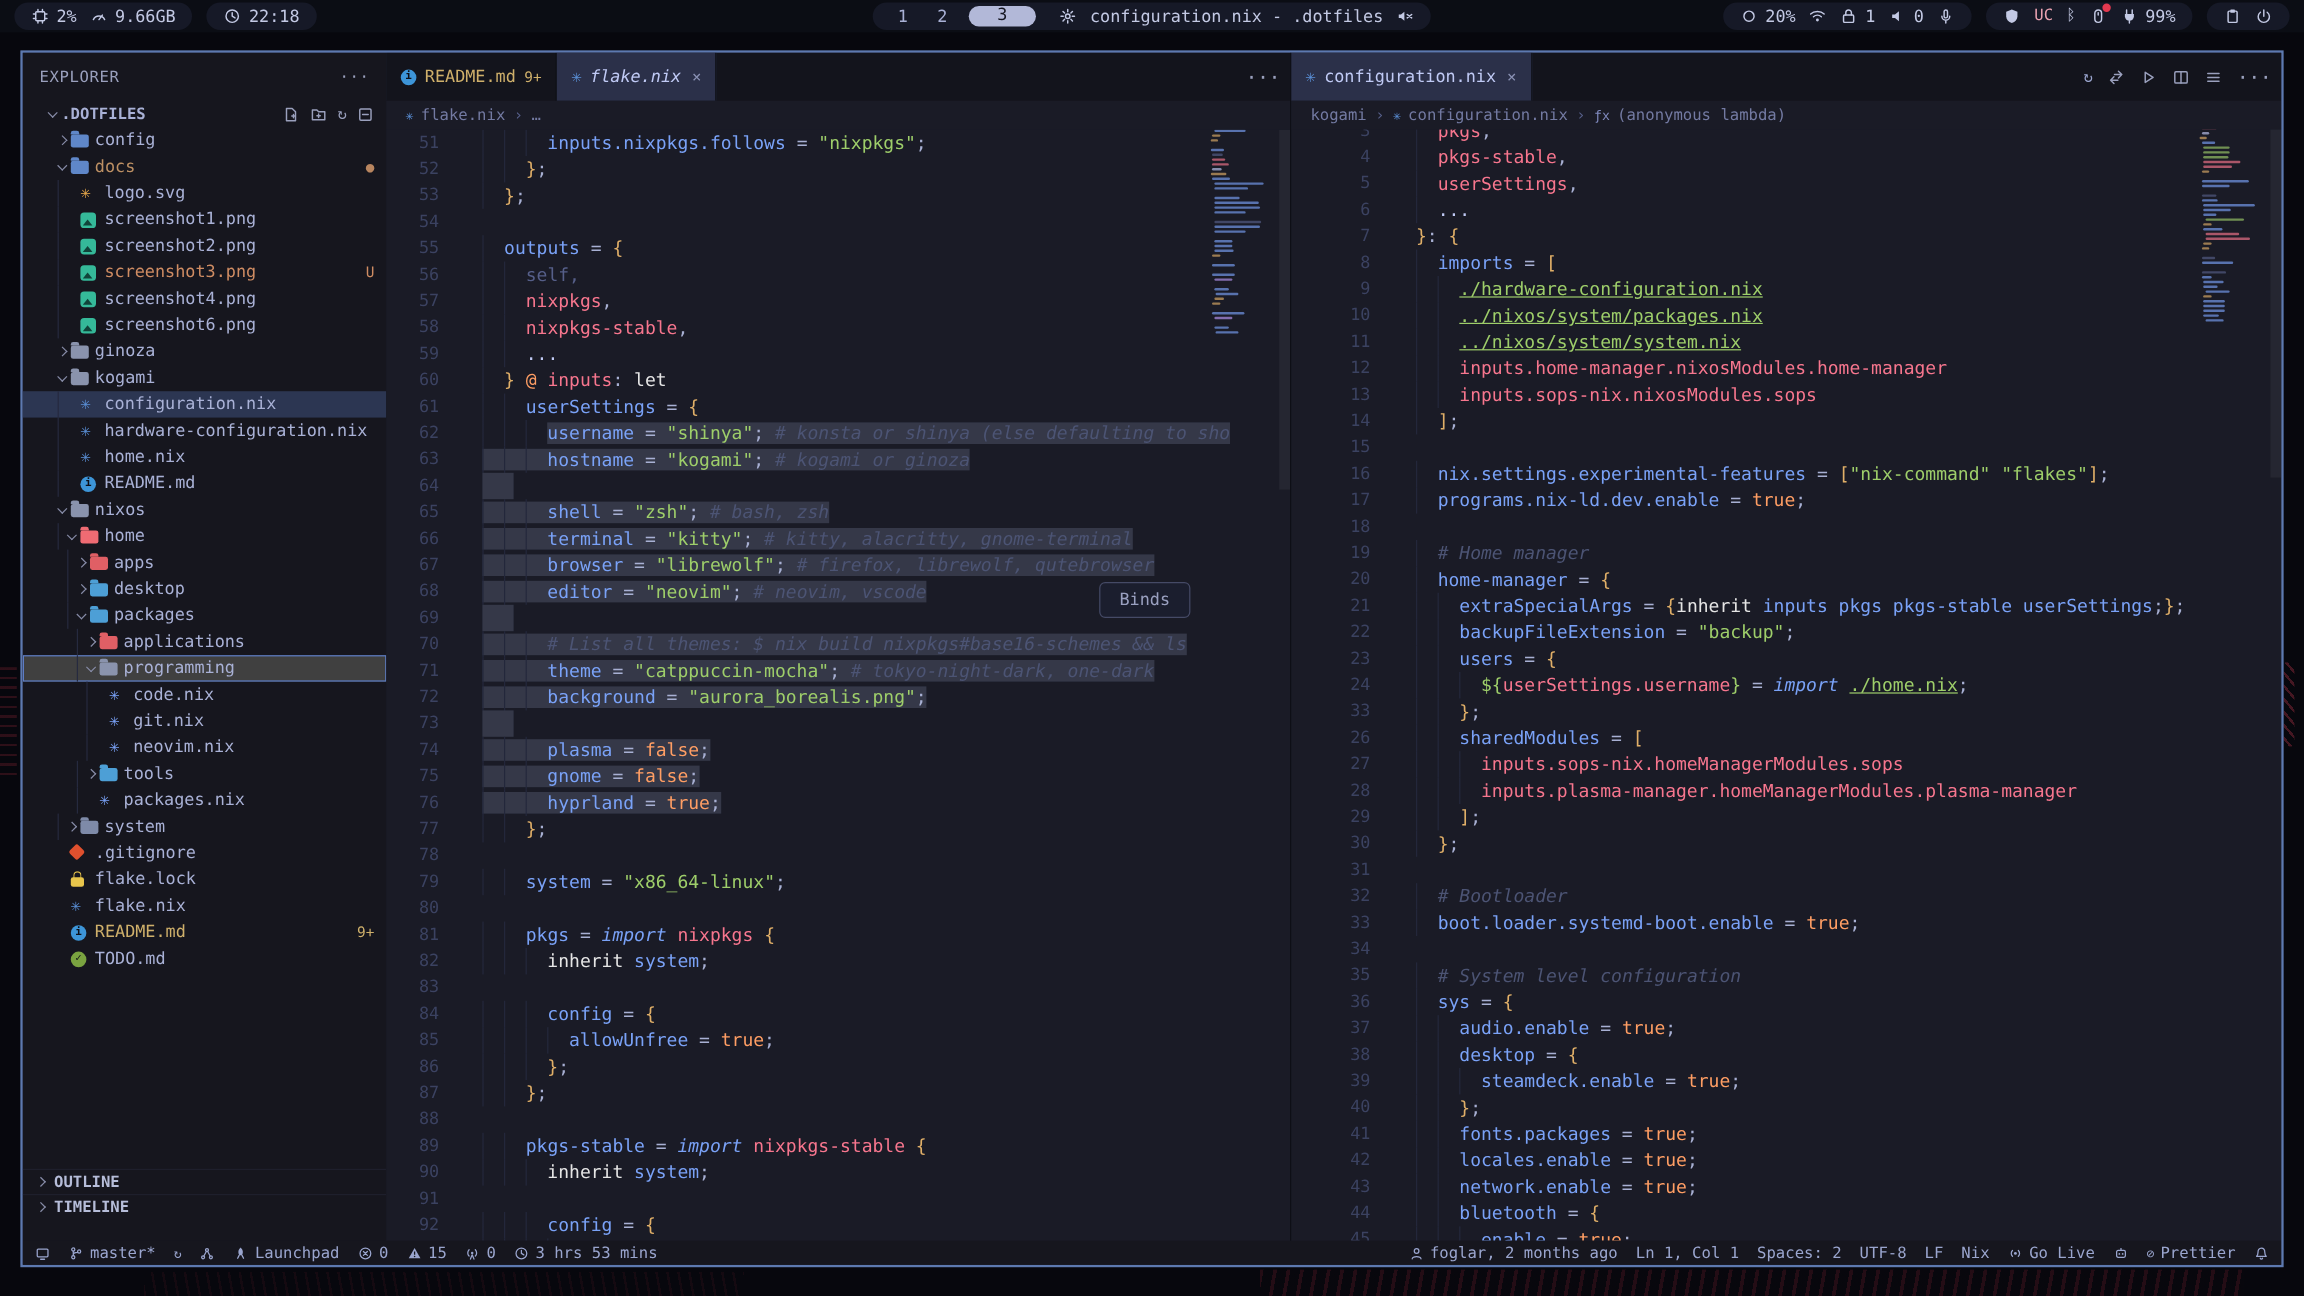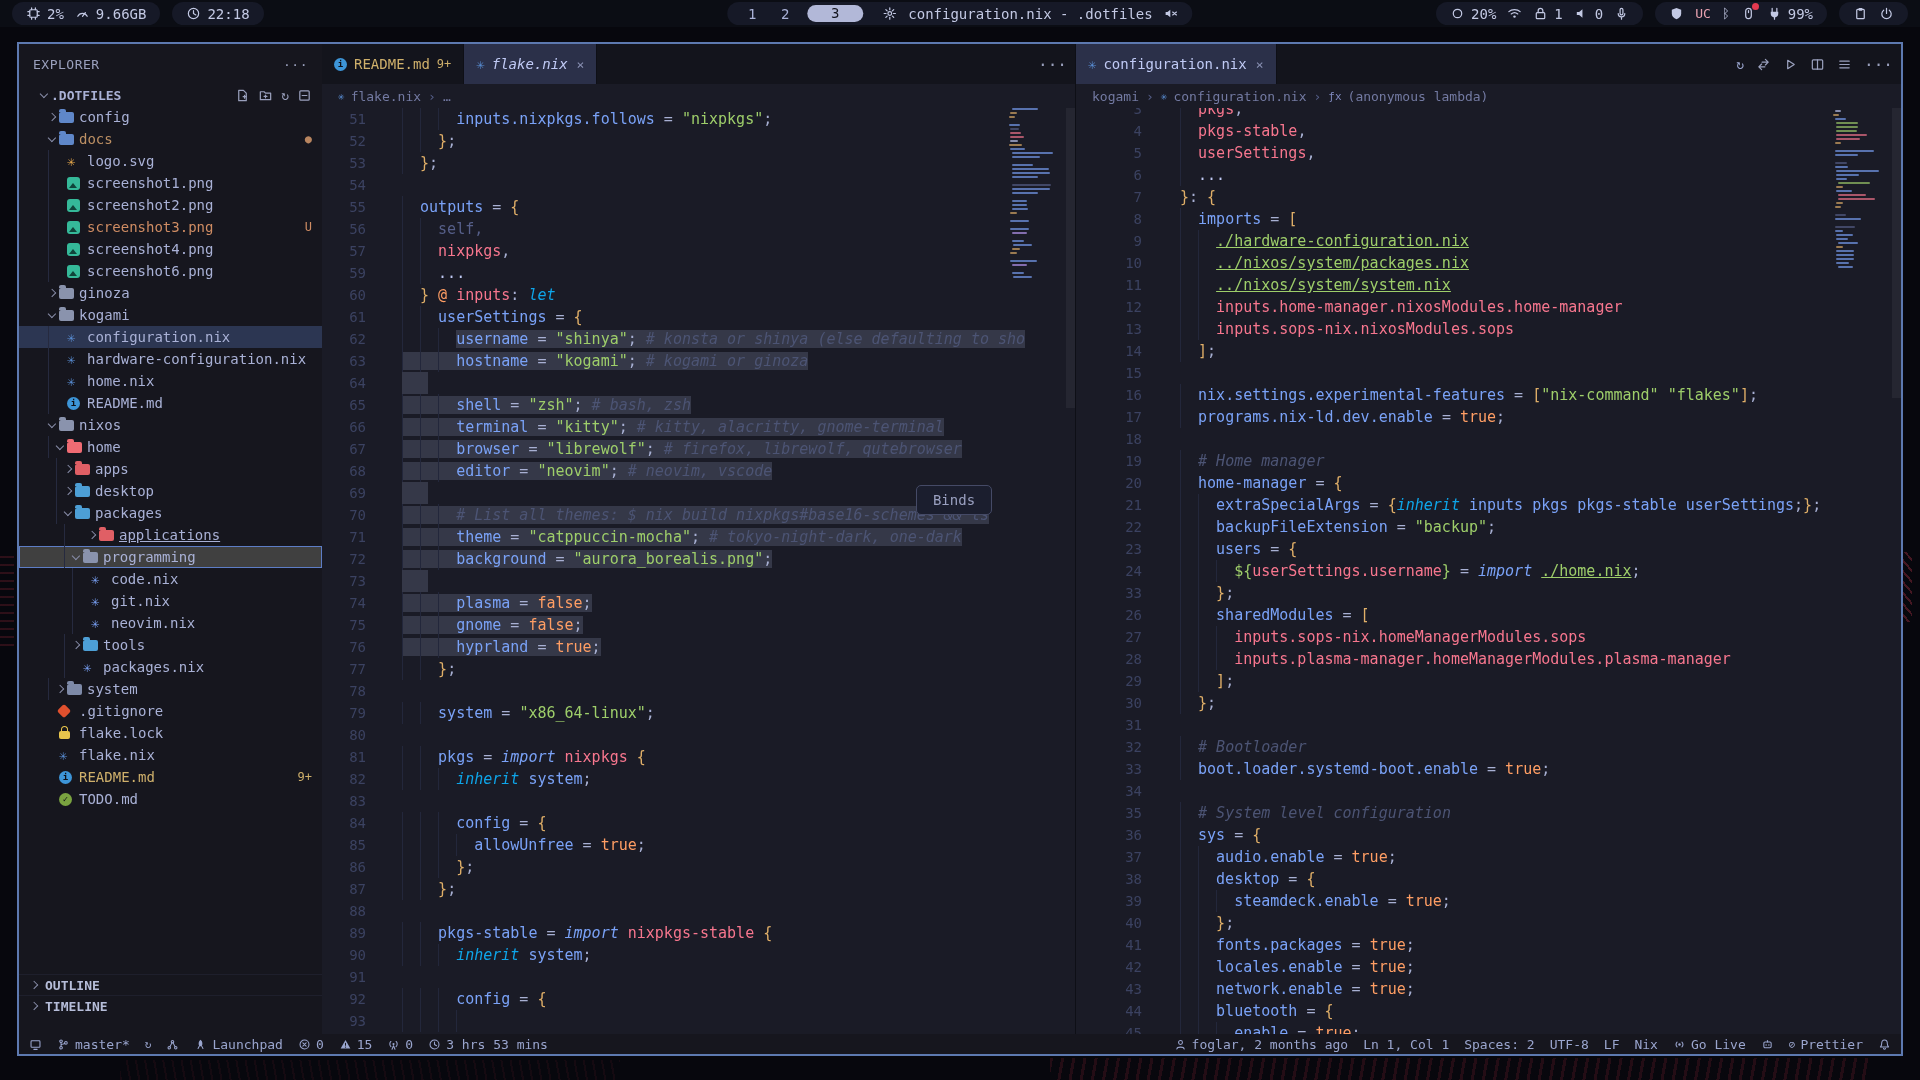--- a/index.html
+++ b/index.html
@@ -73,21 +73,21 @@
   .lnum{flex:none;text-align:right;color:#3b4261;font-size:14px}
   #group1 .lnum{width:44px}
   #group2 .lnum{width:66px}
   #group1 .ltext{margin-left:36px}
   #group2 .ltext{margin-left:38px}
   .ltext{white-space:pre}
   .g{display:inline-block;width:2ch;background:linear-gradient(#23273b,#23273b) left/1px 100% no-repeat}
   .sel{background:rgba(148,158,198,.22)}
   .selstub{display:inline-block;width:26px;background:rgba(148,158,198,.22)}
   .tk-at{color:#7aa2f7}.tk-op{color:#a8b0d3}.tk-st{color:#9ece6a}.tk-bo{color:#ff9e64}
-  .tk-kw{color:#0ea5e9;font-style:italic}.tk-im{color:#7aa2f7;font-style:italic}
+  .tk-kw{color:#e5e5e5;}.tk-im{color:#7aa2f7;font-style:italic}
   .tk-pu{color:#e0af68}.tk-cm{color:#4c5474;font-style:italic}.tk-pk{color:#f7768e}
   .tk-pa{color:#9ece6a;text-decoration:underline}.tk-mu{color:#565f89}.tk-pl{color:#c0caf5}
   .minimap{position:absolute;top:0;right:10px;width:58px}
   .mbar{height:2px;margin-bottom:2px;border-radius:1px;opacity:.65}
   .vscroll{position:absolute;right:0;top:0;width:9px;height:300px;background:rgba(255,255,255,.05)}
 
   
   #statusbar{position:absolute;left:0;bottom:0;width:100%;height:20px;background:#16161e;display:flex;align-items:center;justify-content:space-between;padding:0 10px;font-size:13px;color:#9aa5ce}
   .stside{display:flex;align-items:center;gap:15px;height:100%}
   .stitem{display:flex;align-items:center;gap:5px;cursor:pointer;white-space:nowrap}
@@ -450,21 +450,21 @@
           <div class="trow" style="padding-left: 42px;">
             <span class="guide" style="left: 37px;"></span>
             <span class="chev">
               <i class="d"></i>
             </span>
             <span class="ficon">
               <span class="folder" style="background: rgb(77, 159, 214);"></span>
             </span>
             <span>packages</span>
           </div>
-          <div class="trow" style="padding-left: 66px; text-decoration: underline;">
+          <div class="trow" style="padding-left: 50px;">
             <span class="guide" style="left: 45px;"></span>
             <span class="chev">
               <i class="r"></i>
             </span>
             <span class="ficon">
               <span class="folder" style="background: rgb(224, 95, 101);"></span>
             </span>
             <span>applications</span>
           </div>
           <div class="trow focused" style="padding-left: 50px;">
@@ -608,20 +608,21 @@
           </span>
         </div>
         <div class="codewrap">
           <div class="cl"><span class="lnum">51</span><span class="ltext"><span class="g">&nbsp;&nbsp;</span><span class="g">&nbsp;&nbsp;</span><span class="g">&nbsp;&nbsp;</span><span class="tk-at">inputs.nixpkgs.follows</span><span class="tk-op"> = </span><span class="tk-st">"nixpkgs"</span><span class="tk-op">;</span></span></div>
           <div class="cl"><span class="lnum">52</span><span class="ltext"><span class="g">&nbsp;&nbsp;</span><span class="g">&nbsp;&nbsp;</span><span class="tk-pu">}</span><span class="tk-op">;</span></span></div>
           <div class="cl"><span class="lnum">53</span><span class="ltext"><span class="g">&nbsp;&nbsp;</span><span class="tk-pu">}</span><span class="tk-op">;</span></span></div>
           <div class="cl"><span class="lnum">54</span><span class="ltext"></span></div>
           <div class="cl"><span class="lnum">55</span><span class="ltext"><span class="g">&nbsp;&nbsp;</span><span class="tk-at">outputs</span><span class="tk-op"> = </span><span class="tk-pu">{</span></span></div>
           <div class="cl"><span class="lnum">56</span><span class="ltext"><span class="g">&nbsp;&nbsp;</span><span class="g">&nbsp;&nbsp;</span><span class="tk-mu">self,</span></span></div>
           <div class="cl"><span class="lnum">57</span><span class="ltext"><span class="g">&nbsp;&nbsp;</span><span class="g">&nbsp;&nbsp;</span><span class="tk-pk">nixpkgs</span><span class="tk-op">,</span></span></div>
+          <div class="cl"><span class="lnum">58</span><span class="ltext"><span class="g">&nbsp;&nbsp;</span><span class="g">&nbsp;&nbsp;</span><span class="tk-pk">nixpkgs-stable</span><span class="tk-op">,</span></span></div>
           <div class="cl"><span class="lnum">59</span><span class="ltext"><span class="g">&nbsp;&nbsp;</span><span class="g">&nbsp;&nbsp;</span><span class="tk-pl">...</span></span></div>
           <div class="cl"><span class="lnum">60</span><span class="ltext"><span class="g">&nbsp;&nbsp;</span><span class="tk-pu">} </span><span class="tk-bo">@</span><span class="tk-pl"> </span><span class="tk-pk">inputs</span><span class="tk-op">: </span><span class="tk-kw">let</span></span></div>
           <div class="cl"><span class="lnum">61</span><span class="ltext"><span class="g">&nbsp;&nbsp;</span><span class="g">&nbsp;&nbsp;</span><span class="tk-at">userSettings</span><span class="tk-op"> = </span><span class="tk-pu">{</span></span></div>
           <div class="cl"><span class="lnum">62</span><span class="ltext"><span class="g">&nbsp;&nbsp;</span><span class="g">&nbsp;&nbsp;</span><span class="g">&nbsp;&nbsp;</span><span class="sel"><span class="tk-at">username</span><span class="tk-op"> = </span><span class="tk-st">"shinya"</span><span class="tk-op">;</span><span class="tk-cm"> # konsta or shinya (else defaulting to sho</span></span></span></div>
           <div class="cl"><span class="lnum">63</span><span class="ltext"><span class="sel"><span class="g">&nbsp;&nbsp;</span><span class="g">&nbsp;&nbsp;</span><span class="g">&nbsp;&nbsp;</span><span class="tk-at">hostname</span><span class="tk-op"> = </span><span class="tk-st">"kogami"</span><span class="tk-op">;</span><span class="tk-cm"> # kogami or ginoza</span></span></span></div>
           <div class="cl"><span class="lnum">64</span><span class="ltext"><span class="selstub">&nbsp;</span></span></div>
           <div class="cl"><span class="lnum">65</span><span class="ltext"><span class="sel"><span class="g">&nbsp;&nbsp;</span><span class="g">&nbsp;&nbsp;</span><span class="g">&nbsp;&nbsp;</span><span class="tk-at">shell</span><span class="tk-op"> = </span><span class="tk-st">"zsh"</span><span class="tk-op">;</span><span class="tk-cm"> # bash, zsh</span></span></span></div>
           <div class="cl"><span class="lnum">66</span><span class="ltext"><span class="sel"><span class="g">&nbsp;&nbsp;</span><span class="g">&nbsp;&nbsp;</span><span class="g">&nbsp;&nbsp;</span><span class="tk-at">terminal</span><span class="tk-op"> = </span><span class="tk-st">"kitty"</span><span class="tk-op">;</span><span class="tk-cm"> # kitty, alacritty, gnome-terminal</span></span></span></div>
           <div class="cl"><span class="lnum">67</span><span class="ltext"><span class="sel"><span class="g">&nbsp;&nbsp;</span><span class="g">&nbsp;&nbsp;</span><span class="g">&nbsp;&nbsp;</span><span class="tk-at">browser</span><span class="tk-op"> = </span><span class="tk-st">"librewolf"</span><span class="tk-op">;</span><span class="tk-cm"> # firefox, librewolf, qutebrowser</span></span></span></div>
           <div class="cl"><span class="lnum">68</span><span class="ltext"><span class="sel"><span class="g">&nbsp;&nbsp;</span><span class="g">&nbsp;&nbsp;</span><span class="g">&nbsp;&nbsp;</span><span class="tk-at">editor</span><span class="tk-op"> = </span><span class="tk-st">"neovim"</span><span class="tk-op">;</span><span class="tk-cm"> # neovim, vscode</span></span></span></div>

